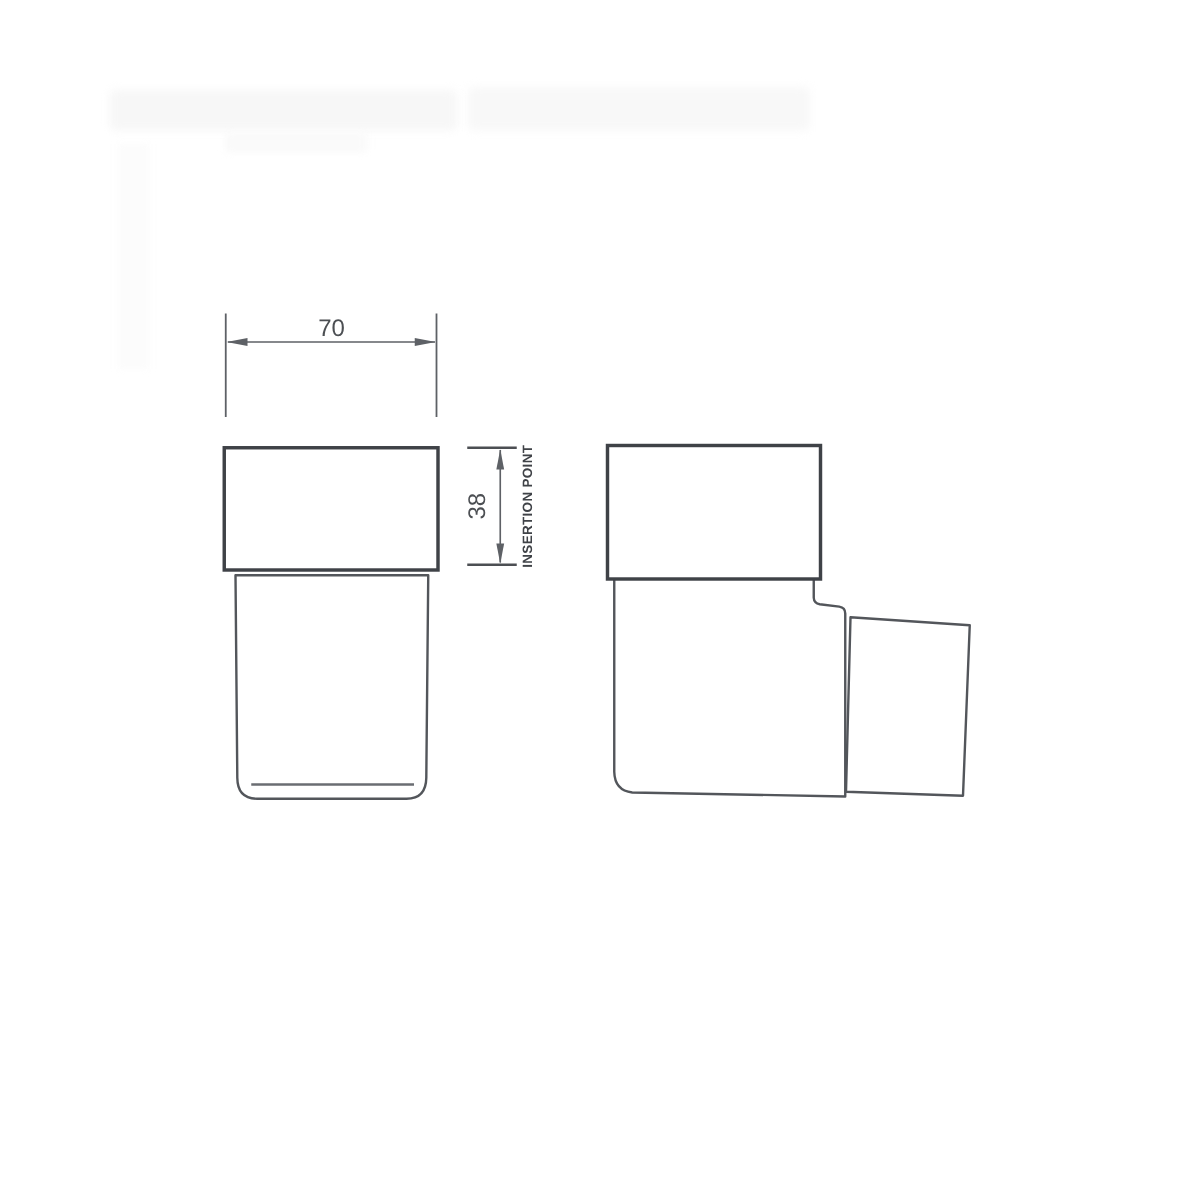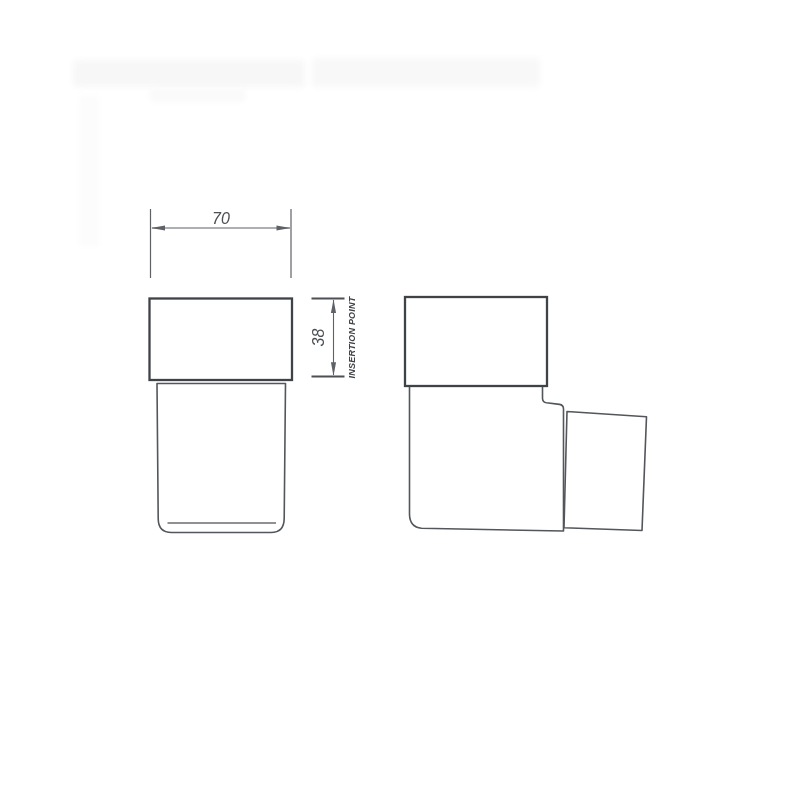--- a/index.html
+++ b/index.html
@@ -7,21 +7,20 @@
     padding: 0;
     background: #ffffff;
     font-family: "Liberation Sans", sans-serif;
   }
   .canvas {
     position: relative;
     width: 800px;
     height: 800px;
     background: #ffffff;
     overflow: hidden;
-    font-style: italic;
   }
   .smudge {
     position: absolute;
     pointer-events: none;
   }
   .sm1 { left: 73px;  top: 60px; width: 232px; height: 27px; background: #f7f7f7; filter: blur(3px); border-radius: 4px; }
   .sm2 { left: 312px; top: 58px; width: 228px; height: 29px; background: #f8f8f8; filter: blur(3px); border-radius: 4px; }
   .sm3 { left: 150px; top: 88px; width: 95px;  height: 14px; background: #fafafa; filter: blur(2px); border-radius: 3px; }
   .sm4 { left: 79px;  top: 96px; width: 20px;  height: 150px; background: #fcfcfc; filter: blur(2px); }
   svg text {

